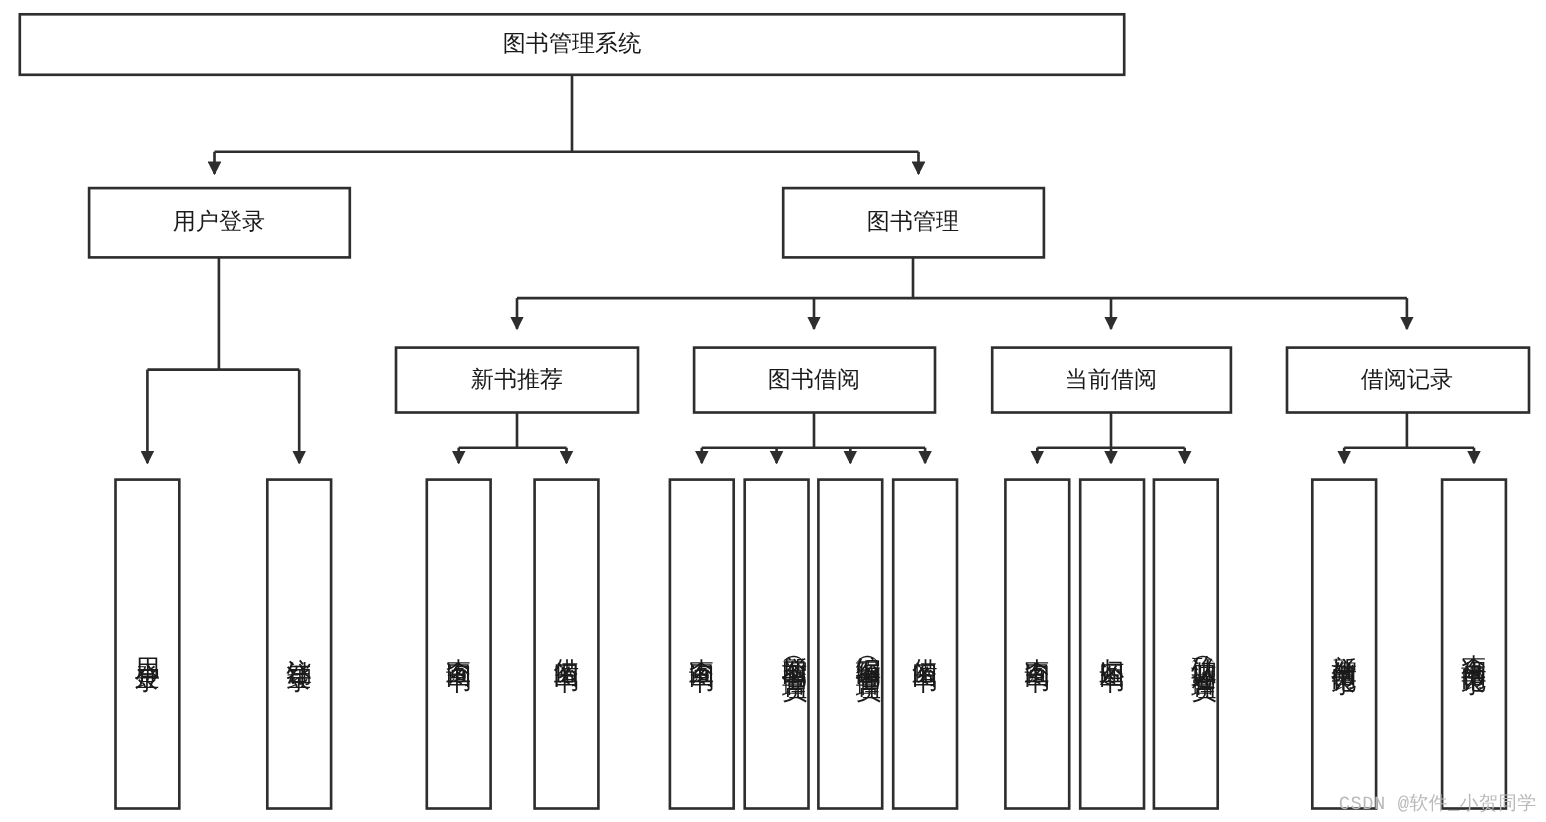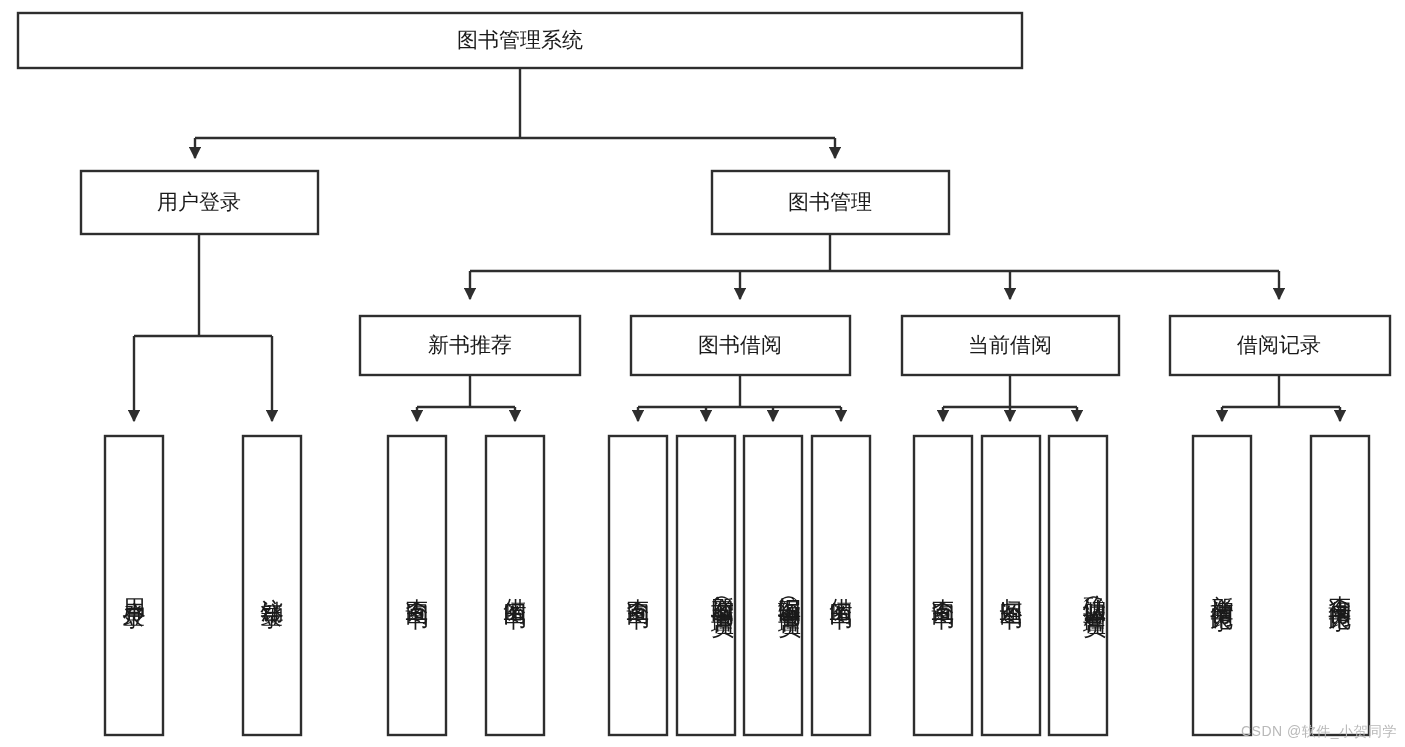--- a/index.html
+++ b/index.html
@@ -60,22 +60,22 @@
     align-items: center;
     justify-content: center;
     text-align: center;
     pointer-events: none;
     box-sizing: border-box;
   }
   .watermark {
     position: absolute;
     right: 8px;
     bottom: 6px;
-    font-family: Liberation Sans, sans-serif;
-    font-size: 14px;
+    font-family: Liberation Mono, monospace;
+    font-size: 17px;
     color: #b9b9b9;
     letter-spacing: 0.5px;
     white-space: nowrap;
   }
 </style>
 </head>
 <body>
 
 <div id="diagram-root">
 

